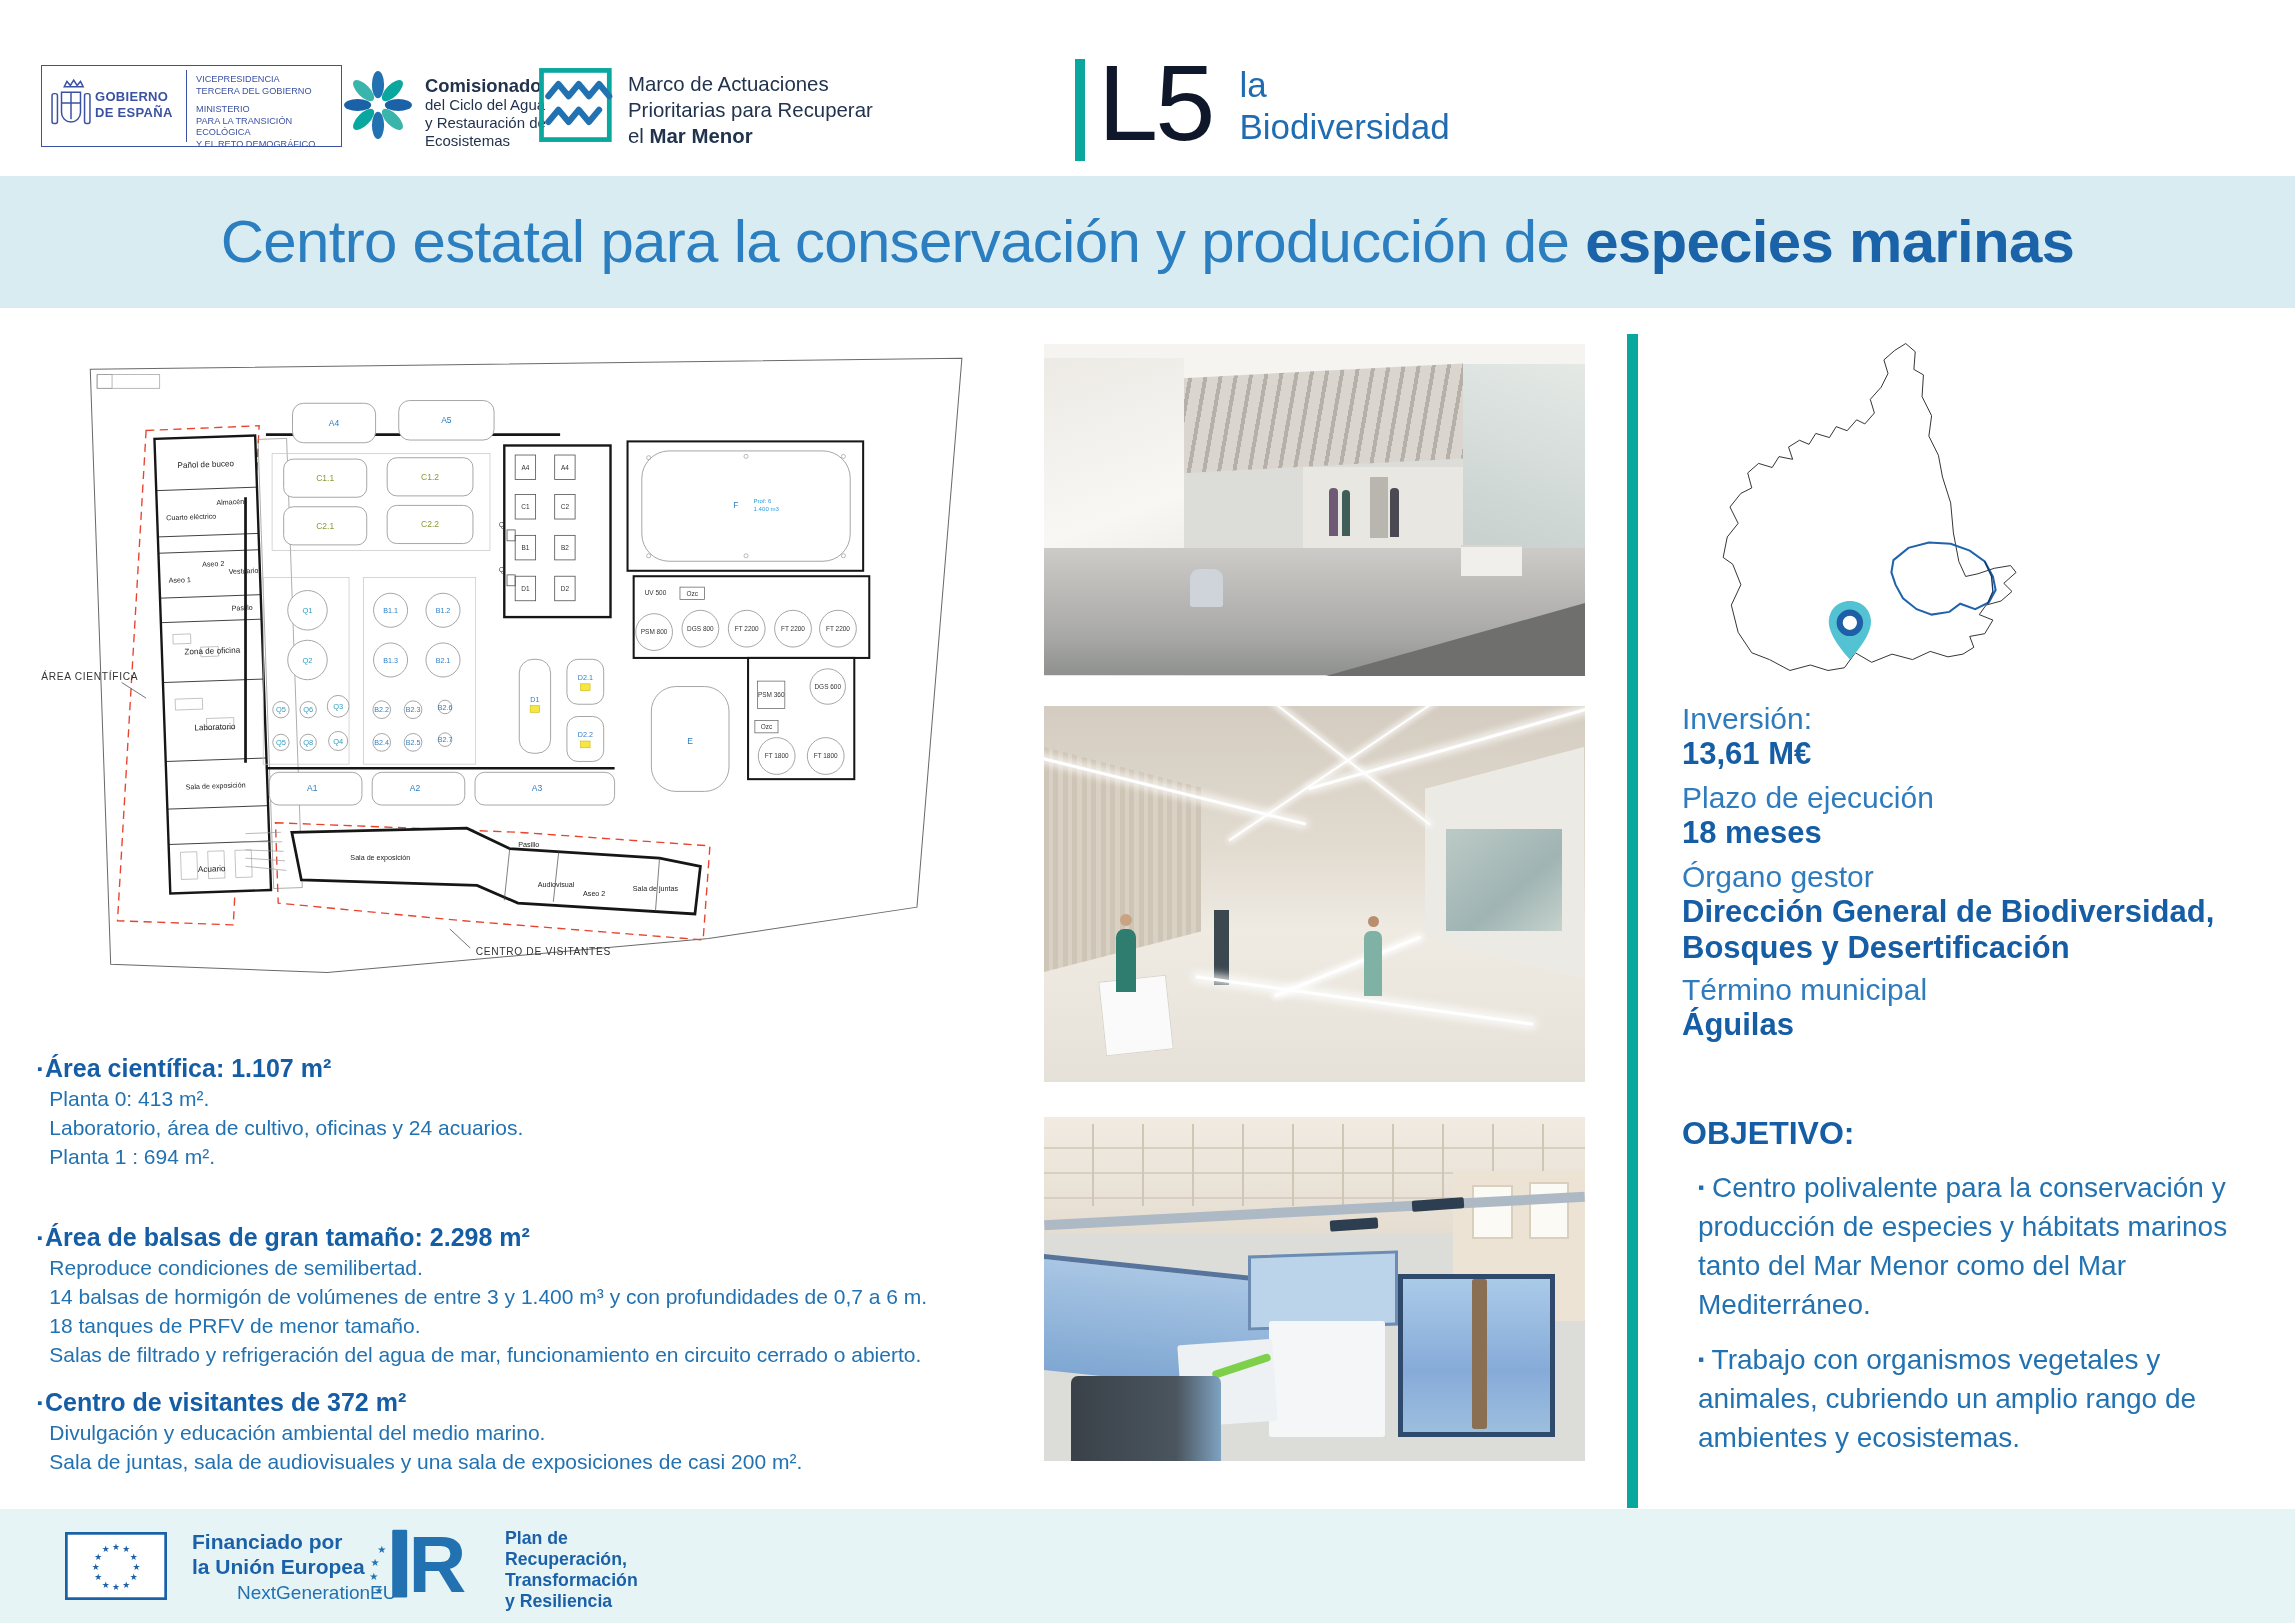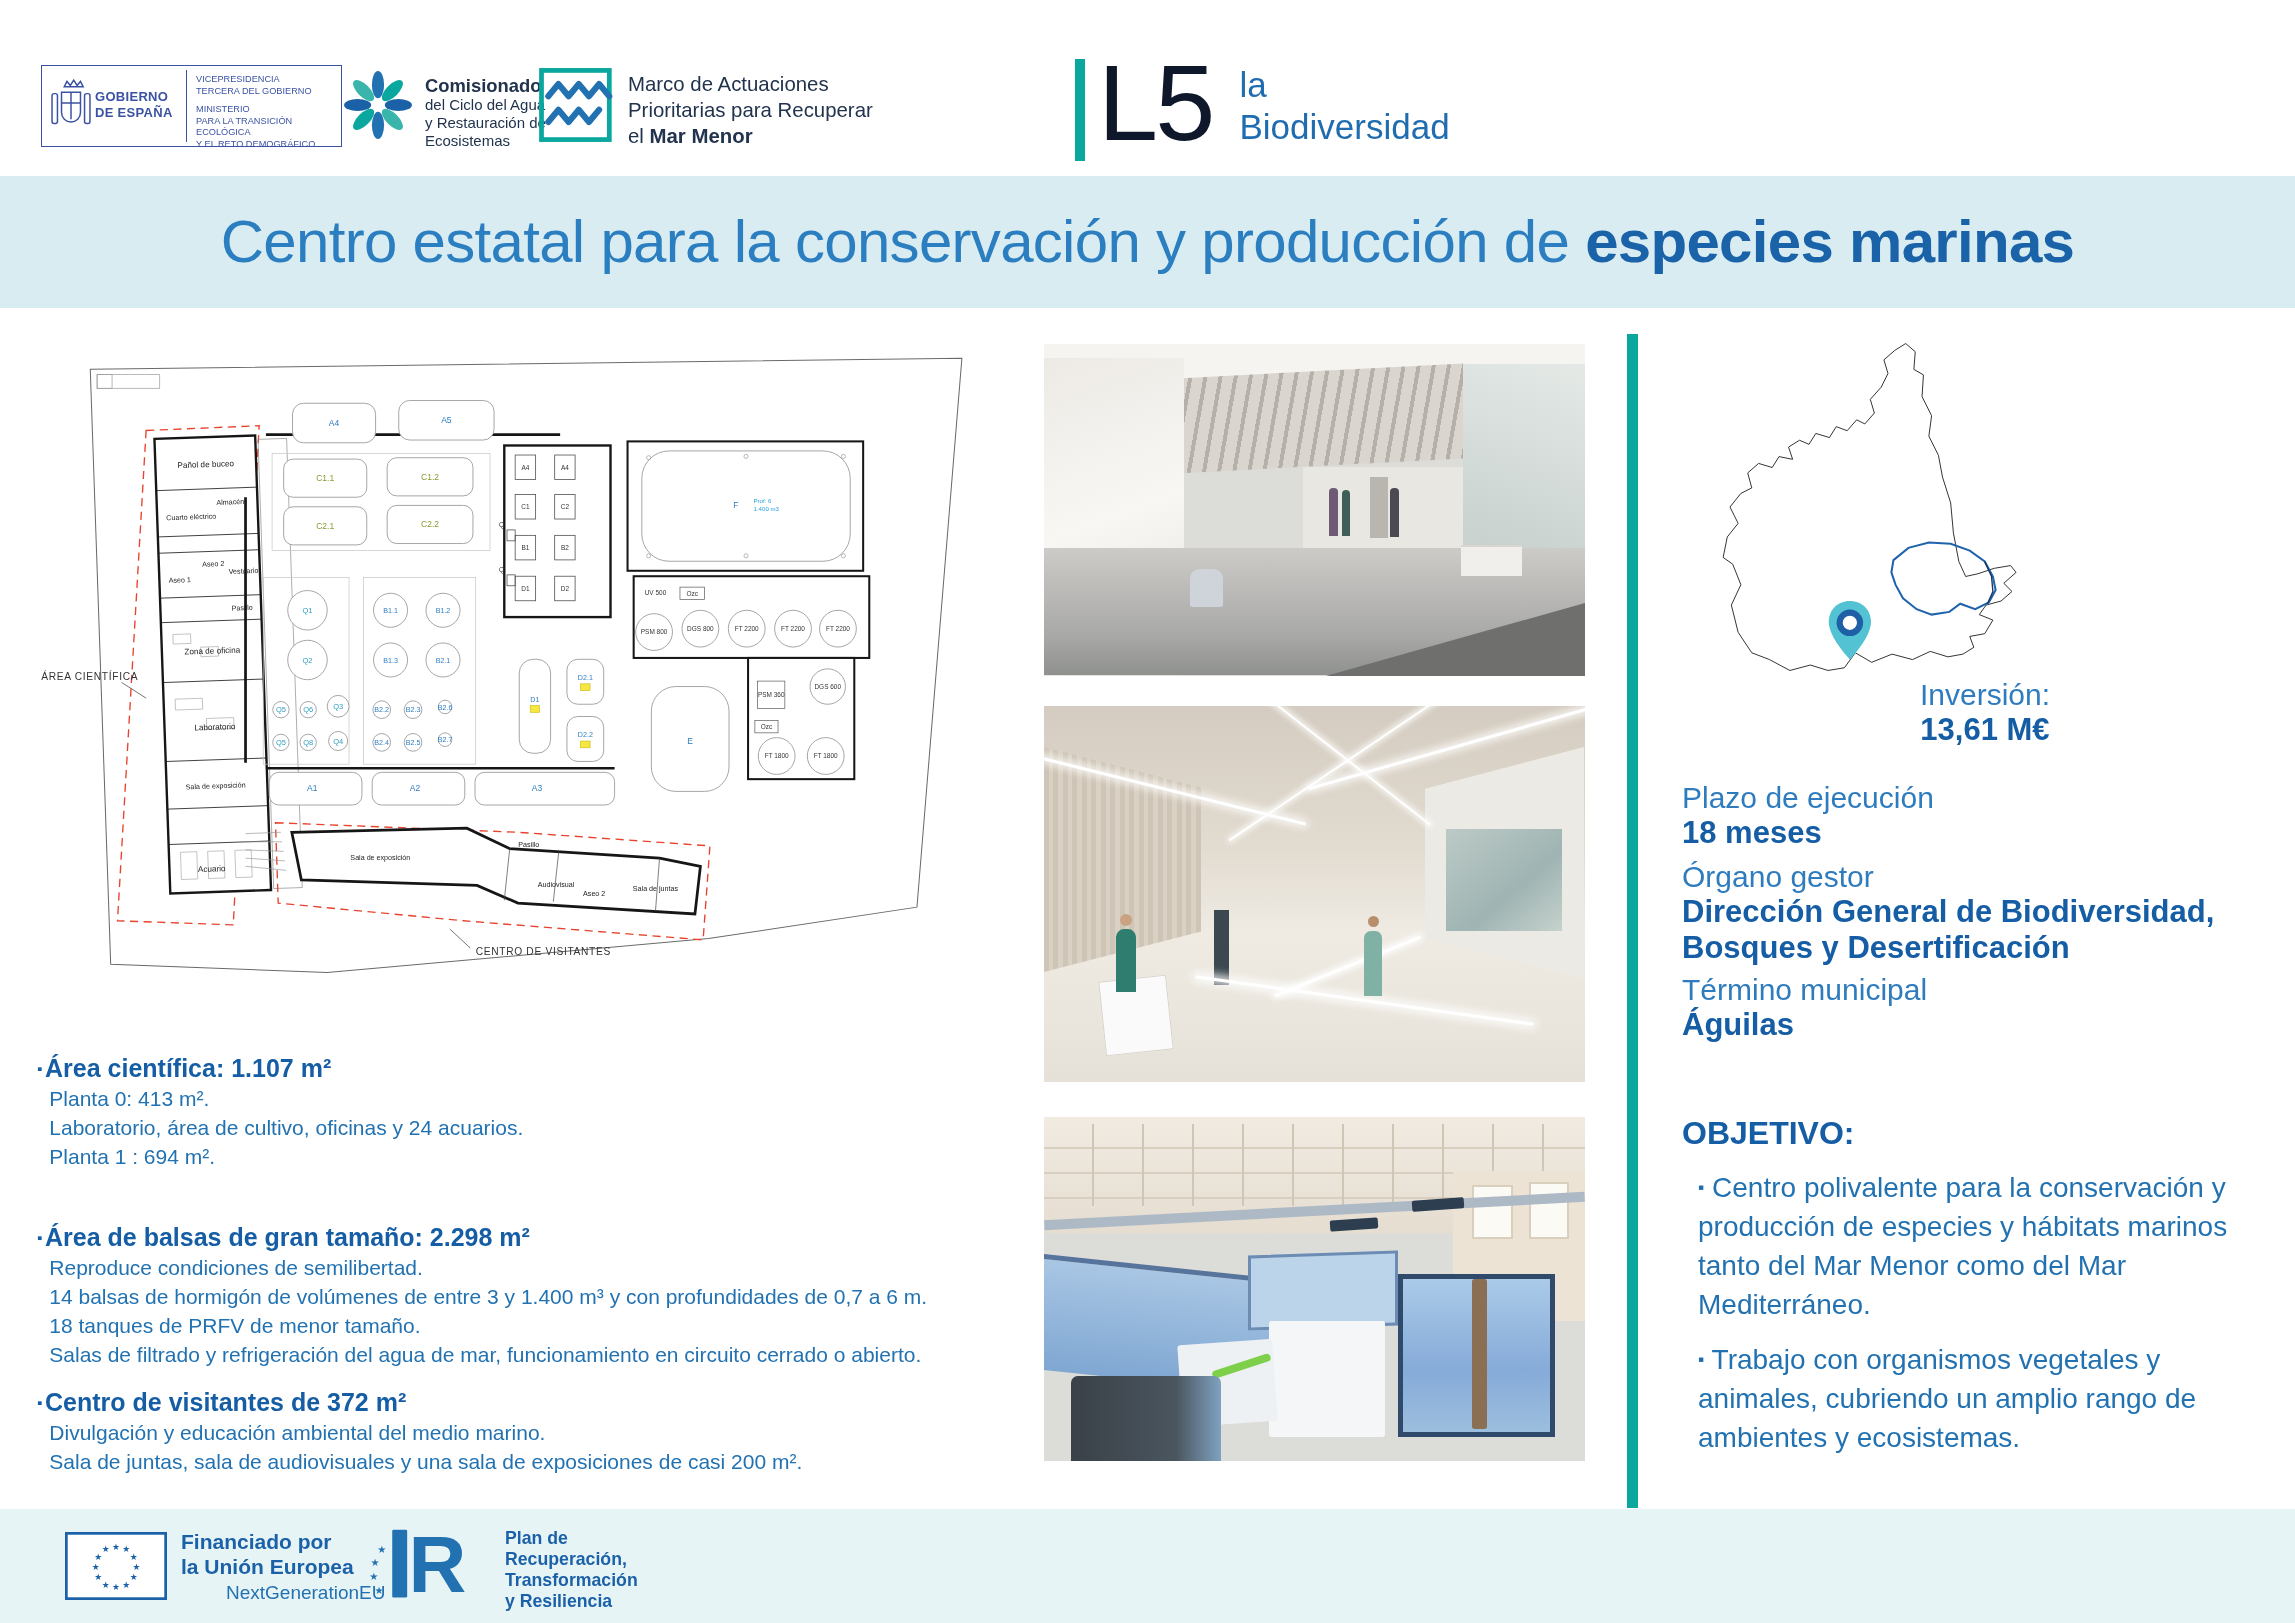--- a/index.html
+++ b/index.html
@@ -73,21 +73,21 @@
   
   .sec{position:absolute;left:37px;width:1008px;}
   .sec-h{color:#155da4;font-size:25px;font-weight:bold;line-height:31px;}
   .sec-h .sq{font-size:15px;vertical-align:3.4px;margin-right:2.7px;}
   .sec-l{color:#2272b2;font-size:21px;line-height:29px;padding-left:12.3px;}
   .s1{top:1053px;} .s2{top:1222px;} .s3{top:1387px;}
 
   
   .foot{position:absolute;left:0;top:1509px;width:2295px;height:115px;background:#e7f4f6;}
   .eu-flag{position:absolute;left:65px;top:23px;}
-  .eu-txt{position:absolute;left:181px;top:20.4px;}
+  .eu-txt{position:absolute;left:192px;top:20.4px;}
   .eu-txt .b{color:#1b61a8;font-size:21px;font-weight:bold;line-height:25px;}
   .eu-txt .n{color:#2272b2;font-size:19px;line-height:27px;margin-left:45px;}
   .tr-logo{position:absolute;left:361px;top:15px;}
   .tr-txt{position:absolute;left:505px;top:19px;color:#1b61a8;font-size:17.7px;font-weight:bold;line-height:21px;}
 </style>
 </head>
 <body>
 
 <div class="page">
 
@@ -445,21 +445,21 @@
          L72,438 L62,398 L76,368 L64,338 L50,328 L56,298 L72,278 L60,254 L76,234 L92,226 L86,204 L102,190 L122,196 L132,180
          L152,184 L146,166 L162,156 L176,162 L186,146 L206,152 L216,136 L232,142 L246,126 L258,132 L272,116 L266,96 L282,78 L292,58 L286,38 L302,24 Z"></path>
     <path fill="none" stroke="#1f63ad" stroke-width="3" d="M300,332 L322,314 L352,306 L384,308 L412,318 L434,334 L446,356 L450,376 L440,394 L420,404 L398,396 L382,408 L356,412 L334,404 L314,388 L303,368 L297,350 Z"></path>
     <path fill="none" stroke="#16355e" stroke-width="2" d="M434,334 L444,356 L446,378 L438,396"></path>
     <g>
       <path d="M236,392 c-19,0 -31,14 -31,31 c0,23 31,55 31,55 c0,0 31,-32 31,-55 c0,-17 -12,-31 -31,-31 Z" fill="#53c3d3"></path>
       <circle cx="236" cy="424" r="15" fill="#ffffff" stroke="#1e5fa6" stroke-width="9"></circle>
     </g>
   </svg>
 
-  <div class="info-group" style="top:678px;text-align:center;">
+  <div class="info-group" style="top:702px;">
     <div class="info-label">Inversión:</div>
     <div class="info-value">13,61 M€</div>
   </div>
   <div class="info-group" style="top:781px;">
     <div class="info-label">Plazo de ejecución</div>
     <div class="info-value">18 meses</div>
   </div>
   <div class="info-group" style="top:860px;">
     <div class="info-label">Órgano gestor</div>
     <div class="info-value">Dirección General de Biodiversidad, Bosques y Desertificación</div>

